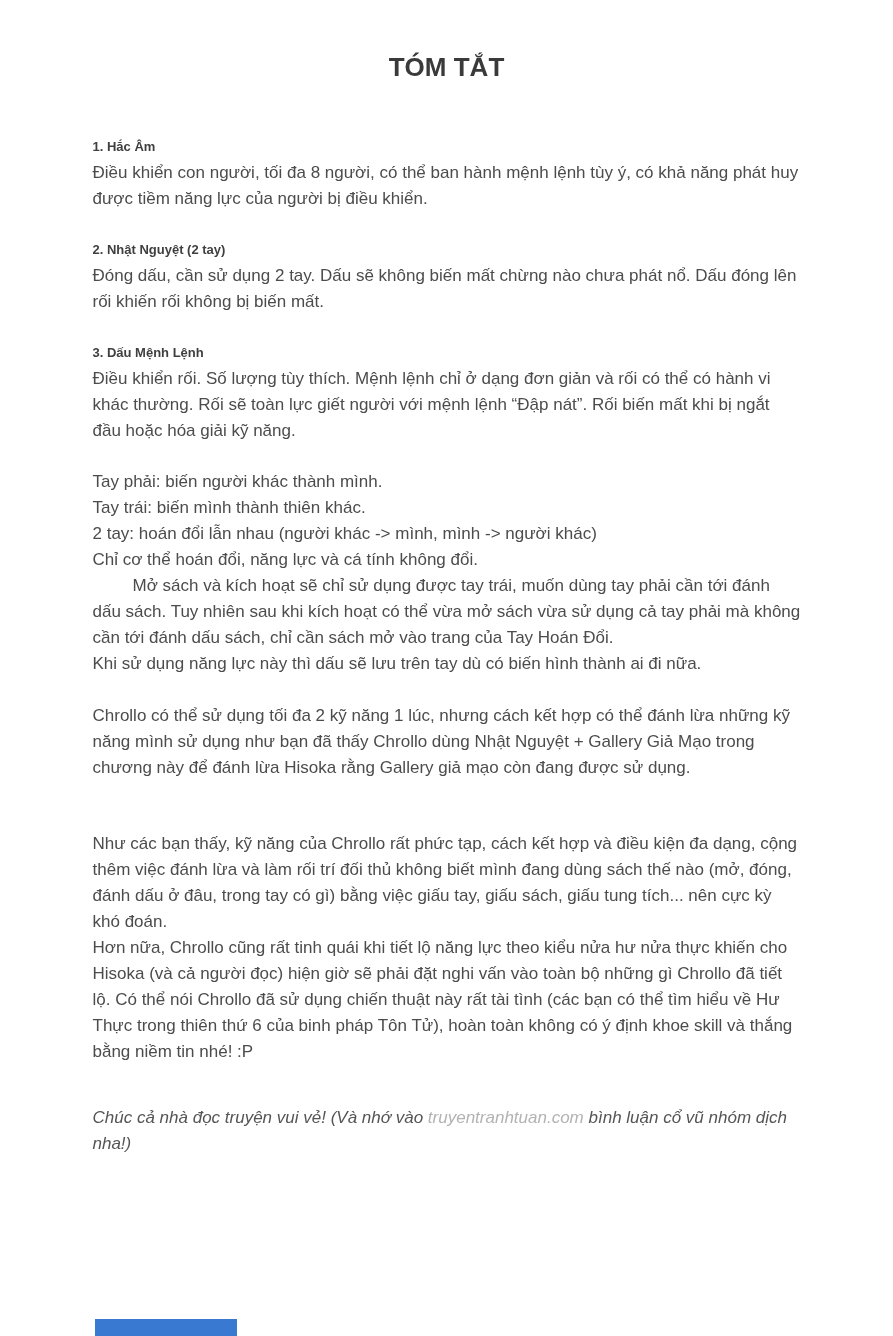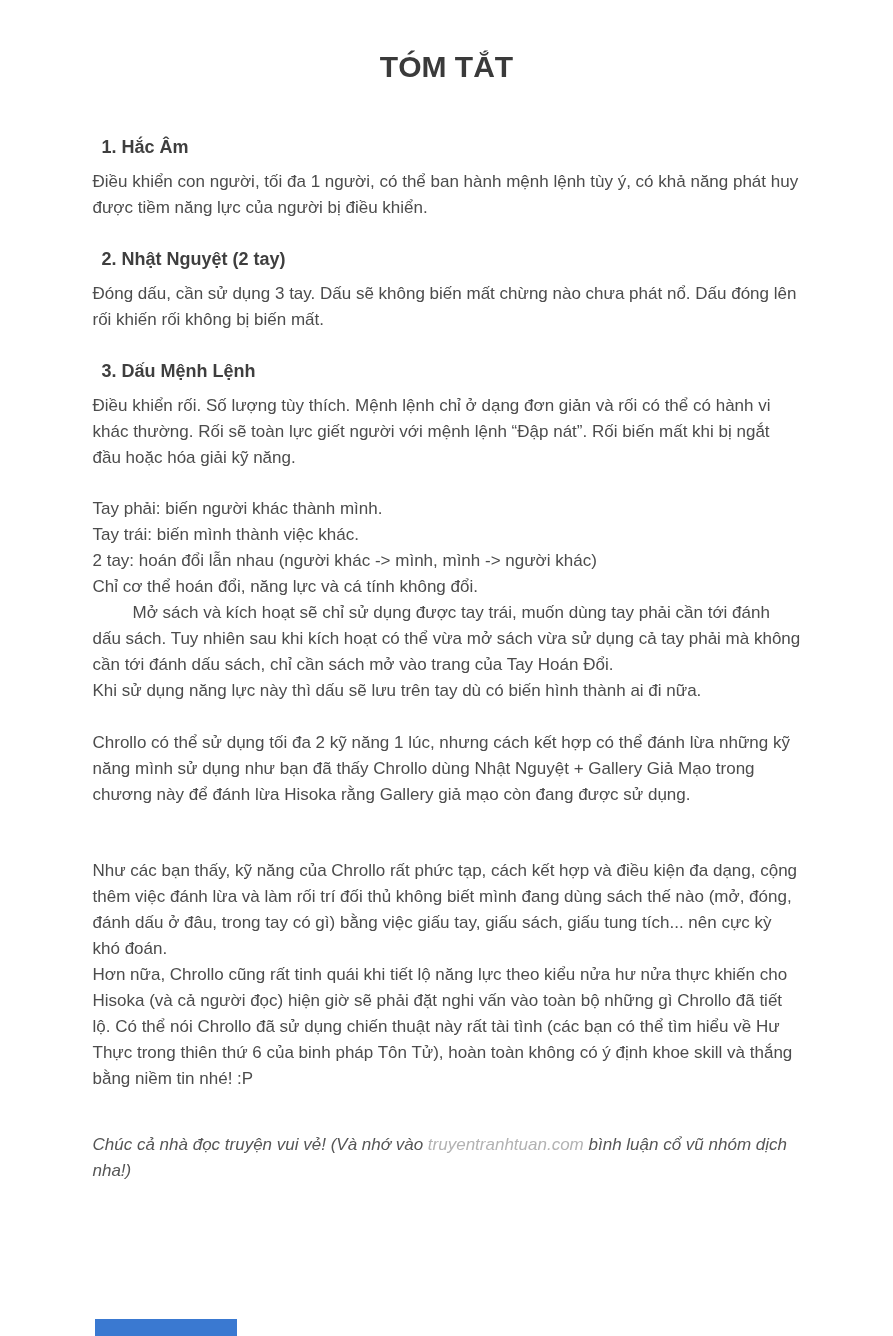--- a/index.html
+++ b/index.html
@@ -17,27 +17,27 @@
     background:var(--background);
     font-family:"Liberation Sans","DejaVu Sans",sans-serif;
   }
   .content{
     width:708px;margin:0 auto;padding-top:44px;
     color:var(--body-color);
     font-size:17px;line-height:26px;
   }
   .page-title{
     margin:0;text-align:center;
-    font-size:30px;line-height:46px;font-weight:bold;
+    font-size:26px;line-height:46px;font-weight:bold;
     color:var(--title-color);
   }
   .section{margin-top:25px;}
   .section.first{margin-top:44px;}
   .section-heading{
-    margin:9px;font-size:18px;line-height:26px;font-weight:bold;
+    margin:0;font-size:13px;line-height:26px;font-weight:bold;
     color:var(--heading-color);
   }
   .section-body,.line,.para{margin:0;}
   .indented{text-indent:40px;}
   .para-block{margin-top:26px;}
   .para-block.big-gap{margin-top:50px;}
   .footer-note{
     margin-top:40px;font-style:italic;color:var(--footer-color);
   }
   .footer-link{color:var(--link-color);cursor:pointer;text-align:center;}
@@ -48,37 +48,37 @@
 </style>
 </head>
 <body>
 
 <div class="content">
 
   <h1 class="page-title">TÓM TẮT</h1>
 
   <div class="section first">
     <p class="section-heading">1. Hắc Âm</p>
-    <p class="section-body">Điều khiển con người, tối đa 1 người, có thể ban hành mệnh lệnh tùy ý, có khả năng phát huy được tiềm năng lực của người bị điều khiển.</p>
+    <p class="section-body">Điều khiển con người, tối đa 8 người, có thể ban hành mệnh lệnh tùy ý, có khả năng phát huy được tiềm năng lực của người bị điều khiển.</p>
   </div>
 
   <div class="section">
     <p class="section-heading">2. Nhật Nguyệt (2 tay)</p>
-    <p class="section-body">Đóng dấu, cần sử dụng 3 tay. Dấu sẽ không biến mất chừng nào chưa phát nổ. Dấu đóng lên rối khiến rối không bị biến mất.</p>
+    <p class="section-body">Đóng dấu, cần sử dụng 2 tay. Dấu sẽ không biến mất chừng nào chưa phát nổ. Dấu đóng lên rối khiến rối không bị biến mất.</p>
   </div>
 
   <div class="section">
     <p class="section-heading">3. Dấu Mệnh Lệnh</p>
     <p class="section-body">Điều khiển rối.  Số lượng tùy thích. Mệnh lệnh chỉ ở dạng đơn giản và rối có thể có hành vi khác thường. Rối sẽ toàn lực giết người với mệnh lệnh “Đập nát”. Rối biến mất khi bị ngắt đầu hoặc hóa giải kỹ năng.</p>
   </div>
 
 
   <div class="section">
     <p class="line">Tay phải: biến người khác thành mình.</p>
-    <p class="line">Tay trái: biến mình thành việc khác.</p>
+    <p class="line">Tay trái: biến mình thành thiên khác.</p>
     <p class="line">2 tay: hoán đổi lẫn nhau (người khác -&gt; mình, mình -&gt; người khác)</p>
     <p class="line">Chỉ cơ thể hoán đổi, năng lực và cá tính không đổi.</p>
     <p class="para indented">Mở sách và kích hoạt sẽ chỉ sử dụng được tay trái, muốn dùng tay phải cần tới đánh dấu sách. Tuy nhiên sau khi kích hoạt có thể vừa mở sách vừa sử dụng cả tay phải mà không cần tới đánh dấu sách, chỉ cần sách mở vào trang của Tay Hoán Đổi.</p>
     <p class="line">Khi sử dụng năng lực này thì dấu sẽ lưu trên tay dù có biến hình thành ai đi nữa.</p>
   </div>
 
   <p class="para para-block">Chrollo có thể sử dụng tối đa 2 kỹ năng 1 lúc, nhưng cách kết hợp có thể đánh lừa những kỹ năng mình sử dụng như bạn đã thấy Chrollo dùng Nhật Nguyệt + Gallery Giả Mạo trong chương này để đánh lừa Hisoka rằng Gallery giả mạo còn đang được sử dụng.</p>
 
   <p class="para para-block big-gap">Như các bạn thấy, kỹ năng của Chrollo rất phức tạp, cách kết hợp và điều kiện đa dạng, cộng thêm việc đánh lừa và làm rối trí đối thủ không biết mình đang dùng sách thế nào (mở, đóng, đánh dấu ở đâu, trong tay có gì) bằng việc giấu tay, giấu sách, giấu tung tích... nên cực kỳ khó đoán.</p>
 

